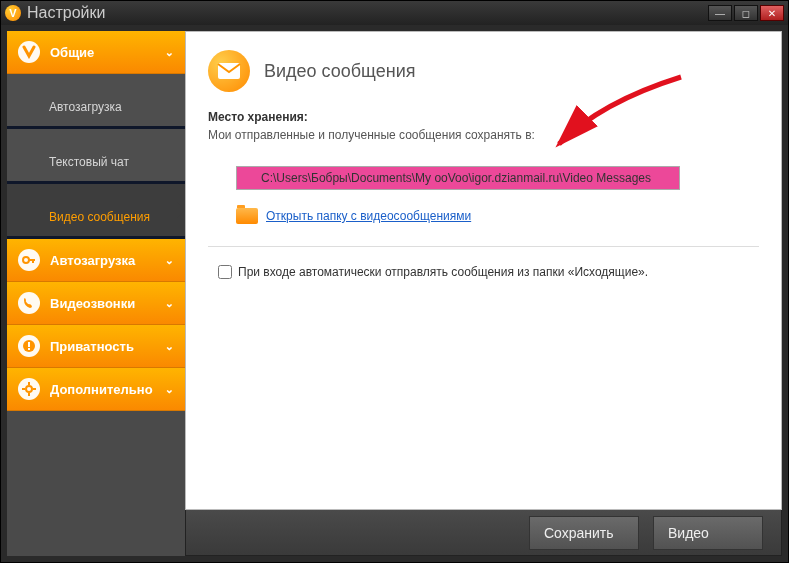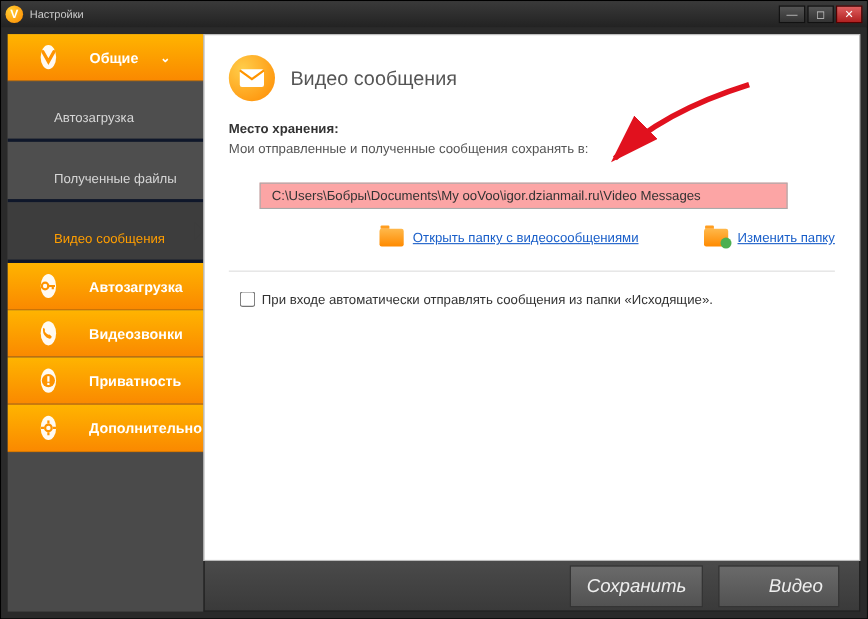--- a/index.html
+++ b/index.html
@@ -2,61 +2,61 @@
 <html><head>
 <meta charset="utf-8">
 <style>
 * { box-sizing: border-box; margin: 0; padding: 0; }
 body { font-family: Arial, sans-serif; font-size: 12px; background: #fff; }
 
 .window { width: 789px; height: 563px; background: #2a2a2a; border: 1px solid #000; position: relative; }
 
 .titlebar { height: 24px; background: linear-gradient(#3a3a3a,#222); display: flex; align-items: center; padding: 0 4px; color: #ccc; }
 .titlebar .logo { width: 16px; height: 16px; border-radius: 50%; background: radial-gradient(circle at 30% 30%, #ffcc33, #ff8a00); margin-right: 6px; display:flex; align-items:center; justify-content:center; color:#fff; font-weight:bold; font-size:11px; }
-.titlebar .title { font-size: 10px; }
+.titlebar .title { font-size: 16px; }
 .titlebar .spacer { flex: 1; }
 .win-btn { width: 24px; height: 16px; margin-left: 2px; background: linear-gradient(#555,#333); border:1px solid #111; display:flex; align-items:center; justify-content:center; color:#ccc; font-size:10px; cursor:pointer; }
 .win-btn.close { background: linear-gradient(#e06060,#b02020); color:#fff; border-color:#500; }
 
 .body { display: flex; height: calc(100% - 24px); padding: 6px; gap: 0; background:#2a2a2a; }
 
 .sidebar { width: 178px; display: flex; flex-direction: column; background: #4a4a4a; }
-.sb-cat { background: linear-gradient(#ffb400,#fa8900); color: #fff; font-weight: bold; font-size: 13px; padding: 10px 30px; display:flex; align-items:center; border-bottom:1px solid #d87800; cursor:pointer;gap:20px; }
+.sb-cat { background: linear-gradient(#ffb400,#fa8900); color: #fff; font-weight: bold; font-size: 13px; padding: 10px 11px; display:flex; align-items:center; border-bottom:1px solid #d87800; cursor:pointer; }
 .sb-cat .cat-icon { width:22px; height:22px; border-radius:50%; background:rgba(255,255,255,0.95); margin-right:10px; display:flex; align-items:center; justify-content:center; }
 .sb-cat .chev { margin-left:auto; font-size:11px; }
 .sb-sub { background:#4e4e4e; color:#d6d6d6; font-size:12px; padding:26px 12px 12px 42px; border-bottom:3px solid #0f172a; cursor:pointer; }
 .sb-sub.active { background:#3d3d3d; color:#ff9e00; position:relative; }
 .sb-sub.active::after { content:""; position:absolute; right:-8px; top:50%; margin-top:-8px; border:8px solid transparent; border-left-color:#3d3d3d; }
 
 .content-wrap { flex:1; display:flex; flex-direction:column; }
 .content { flex:1; background:#fff; border:1px solid #bbb; padding:18px 22px; position:relative; }
 .content-header { display:flex; align-items:center; gap:14px; margin-bottom:18px; }
 .hdr-icon { width:42px; height:42px; border-radius:50%; background: radial-gradient(circle at 30% 30%, #ffcd4a, #ff8a00); display:flex; align-items:center; justify-content:center; }
 .hdr-title { font-size:18px; color:#555; }
 
 .section-label { font-weight:bold; color:#333; margin-bottom:4px; }
 .section-desc { color:#555; margin-bottom:24px; }
-.path-input { width: 480px; margin-left: 28px; padding:4px 10px; border:1px solid #aaa; font-size:12px; background:#fca5a5; color:#333; }
+.path-input { width: 444px; margin-left: 28px; padding:4px 24px; border:1px solid #aaa; font-size:12px; background:#ec4899; color:#333; }
 
-.link-row { display:flex; gap:60px; margin:18px 0 22px 28px;justify-content:flex-end; }
+.link-row { display:flex; margin:18px 0 22px 28px; }
 .link-item { display:flex; align-items:center; gap:8px; cursor:pointer; }
 .folder-ico { width:22px; height:16px; background:linear-gradient(#ffb84a,#ff8a00); border-radius:2px; position:relative; }
 .folder-ico::before { content:""; position:absolute; top:-3px; left:1px; width:8px; height:3px; background:#ff9e20; border-radius:1px 1px 0 0; }
 .folder-ico.green::after { content:""; position:absolute; right:-3px; bottom:-2px; width:10px; height:10px; border-radius:50%; background:#4caf50; }
 .link-text { color:#1a5fc9; text-decoration:underline; font-size:12px; }
 
 .divider { border:none; border-top:1px solid #ddd; margin:8px 0 18px; }
 
 .checkbox-row { display:flex; align-items:flex-start; gap:6px; margin-left:10px; color:#333; }
 .checkbox-row input { width:14px; height:14px; }
 
 .arrow-annot { position:absolute; top:40px; right:90px; pointer-events:none; }
 
 .footer { height:46px; background:linear-gradient(#4a4a4a,#3a3a3a); display:flex; align-items:center; justify-content:flex-end; gap:14px; padding:0 18px; border:1px solid #222; border-top:none; }
-.btn { min-width:110px; padding:8px 14px; background:linear-gradient(#6a6a6a,#525252); color:#eee; border:1px solid #333; cursor:pointer; font-size:17px; text-align:right;font-style:italic; }
+.btn { min-width:110px; padding:8px 14px; background:linear-gradient(#6a6a6a,#525252); color:#eee; border:1px solid #333; cursor:pointer; font-size:14px; text-align:left; }
 </style>
 </head>
 <body>
 
 <div class="window">
 
   <div class="titlebar">
     <div class="logo">V</div>
     <div class="title">Настройки</div>
     <div class="spacer"></div>
@@ -72,21 +72,21 @@
         <span class="cat-icon">
           <svg width="14" height="14" viewBox="0 0 14 14">
               <path d="M2 2 L7 11 L12 2" stroke="#ff9400" stroke-width="3" fill="none" stroke-linecap="round"></path>
             </svg>
         </span>
         <span>Общие</span>
         <span class="chev">⌄</span>
       </div>
 
       <div class="sb-sub"><span>Автозагрузка</span></div>
-      <div class="sb-sub"><span>Полученные файлы</span></div>
+      <div class="sb-sub"><span>Текстовый чат</span></div>
       <div class="sb-sub active"><span>Видео сообщения</span></div>
 
       <div class="sb-cat">
         <span class="cat-icon">
           <svg width="14" height="14" viewBox="0 0 14 14">
               <circle cx="4" cy="7" r="3" fill="none" stroke="#ff9400" stroke-width="2"></circle>
               <line x1="6" y1="7" x2="13" y2="7" stroke="#ff9400" stroke-width="2"></line>
               <line x1="11" y1="7" x2="11" y2="10" stroke="#ff9400" stroke-width="2"></line>
             </svg>
         </span>
@@ -149,24 +149,20 @@
         <div class="section-label">Место хранения:</div>
         <div class="section-desc">Мои отправленные и полученные сообщения сохранять в:</div>
 
         <input class="path-input" type="text" readonly="" value="C:\Users\Бобры\Documents\My ooVoo\igor.dzianmail.ru\Video Messages" style="">
 
         <div class="link-row">
           <div class="link-item">
             <span class="folder-ico"></span>
             <span class="link-text">Открыть папку с видеосообщениями</span>
           </div>
-          <div class="link-item">
-            <span class="folder-ico green"></span>
-            <span class="link-text">Изменить папку</span>
-          </div>
         </div>
 
         <hr class="divider">
 
         <label class="checkbox-row">
           <input type="checkbox" style="">
           <span>При входе автоматически отправлять сообщения из папки «Исходящие».</span>
         </label>
 
         <svg class="arrow-annot" width="150" height="90">

